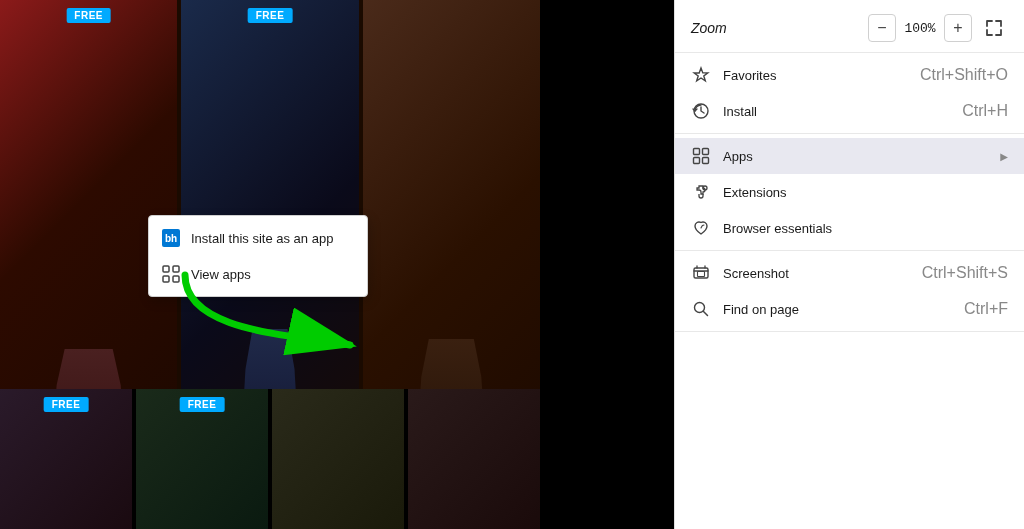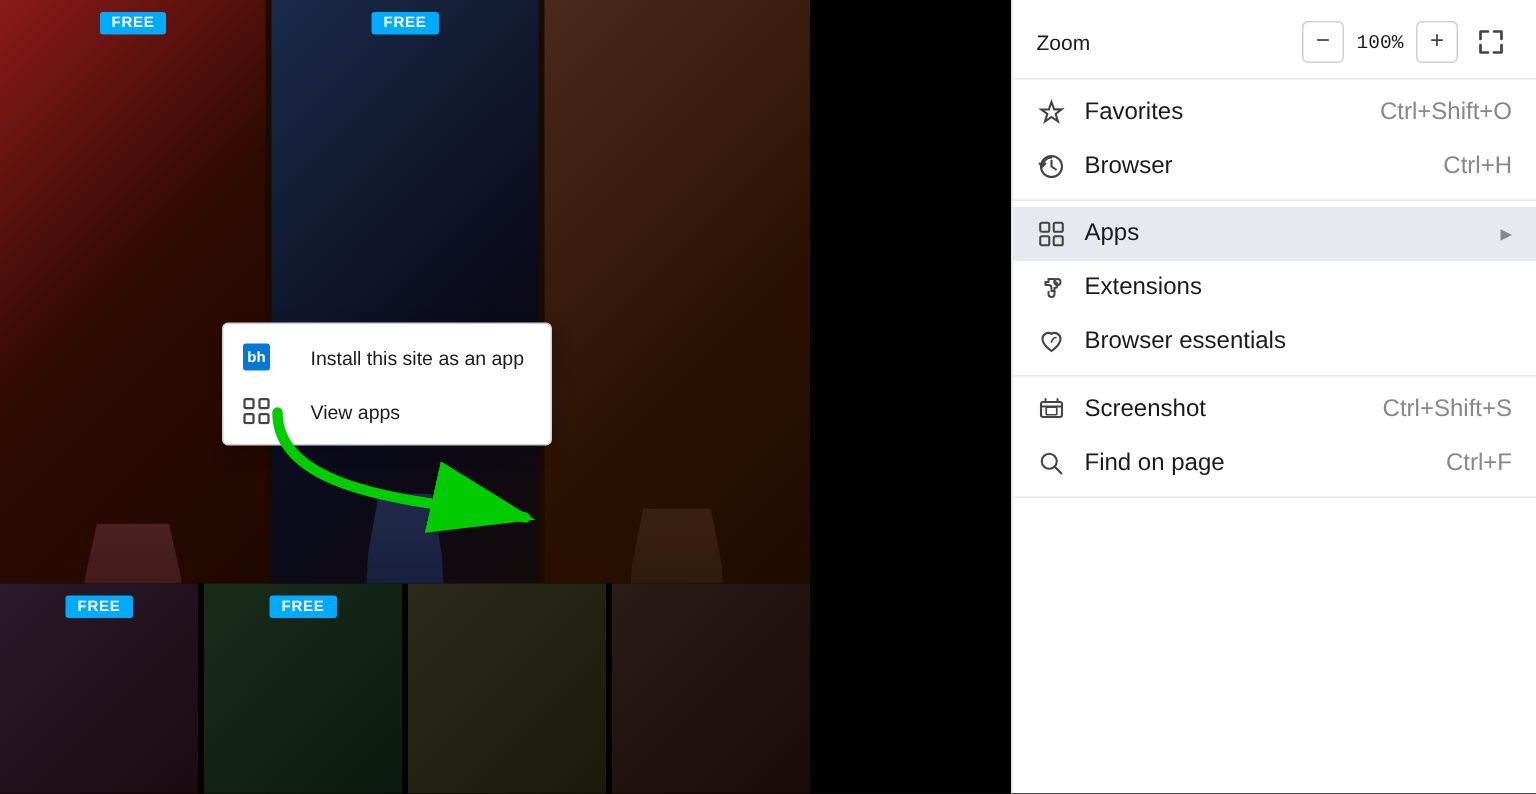--- a/index.html
+++ b/index.html
@@ -122,21 +122,21 @@
       border-radius: 4px;
       box-shadow: 2px 4px 12px rgba(0,0,0,0.2);
       z-index: 20;
       padding: 4px 0;
     }
 
     .sub-menu-item {
       display: flex;
       align-items: center;
       padding: 8px 12px;
-      gap: 26px;
+      gap: 10px;
       cursor: pointer;
       font-size: 13px;
       color: #1a1a1a;
     }
 
     .sub-menu-icon {
       width: 20px;
       height: 20px;
       display: flex;
       align-items: center;
@@ -196,21 +196,21 @@
       display: flex;
       align-items: center;
       justify-content: center;
       color: #444;
       flex-shrink: 0;
       font-size: 16px;
     }
 
     .menu-item-label {
       flex: 1;
-      font-size: 16px;
+      font-size: 13px;
     }
 
     .menu-item-shortcut {
       font-size: 16px;
       color: #888;
       margin-left: auto;
     }
 
     .menu-item-arrow {
       font-size: 10px;
@@ -223,20 +223,21 @@
       display: flex;
       align-items: center;
       padding: 6px 16px;
       gap: 8px;
     }
 
     .zoom-label {
       font-size: 14px;
       color: #1a1a1a;
       flex: 1;
+      font-style: italic;
     }
 
     .zoom-controls {
       display: flex;
       align-items: center;
       gap: 4px;
     }
 
     .zoom-btn {
       width: 28px;
@@ -385,21 +386,21 @@
 
     <div class="menu-item">
       <div class="menu-item-icon history-icon">
         <svg width="18" height="18" viewBox="0 0 18 18" fill="none">
           <circle cx="9" cy="9" r="7" stroke="#444" stroke-width="1.4"></circle>
           <path d="M9 5v4l3 2" stroke="#444" stroke-width="1.4" stroke-linecap="round"></path>
           <path d="M3 9 A6 6 0 0 1 9 3" stroke="#444" stroke-width="1.4" stroke-linecap="round"></path>
           <polyline points="1,7 3,9 5,7" stroke="#444" stroke-width="1.3" fill="none" stroke-linecap="round" stroke-linejoin="round"></polyline>
         </svg>
       </div>
-      <span class="menu-item-label">Browser</span>
+      <span class="menu-item-label">Install</span>
       <span class="menu-item-shortcut">Ctrl+H</span>
     </div>
 
   </div>
 
   <div class="menu-section">
 
     <div class="menu-item active">
       <div class="menu-item-icon grid-icon">
         <svg width="18" height="18" viewBox="0 0 18 18" fill="none">

